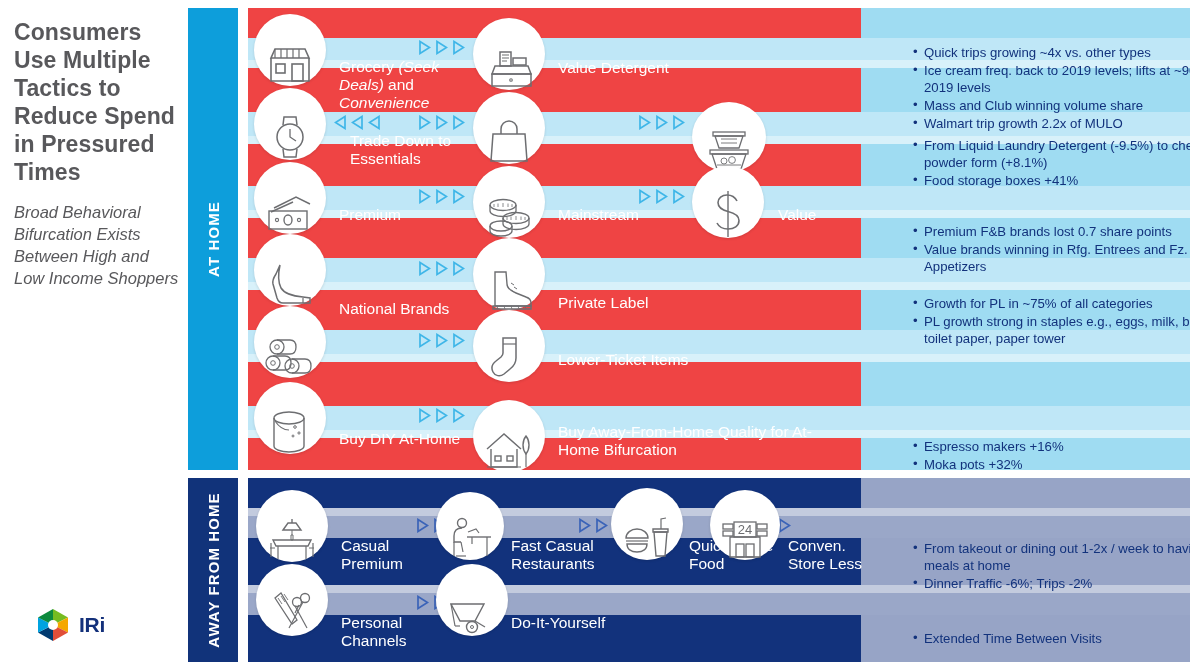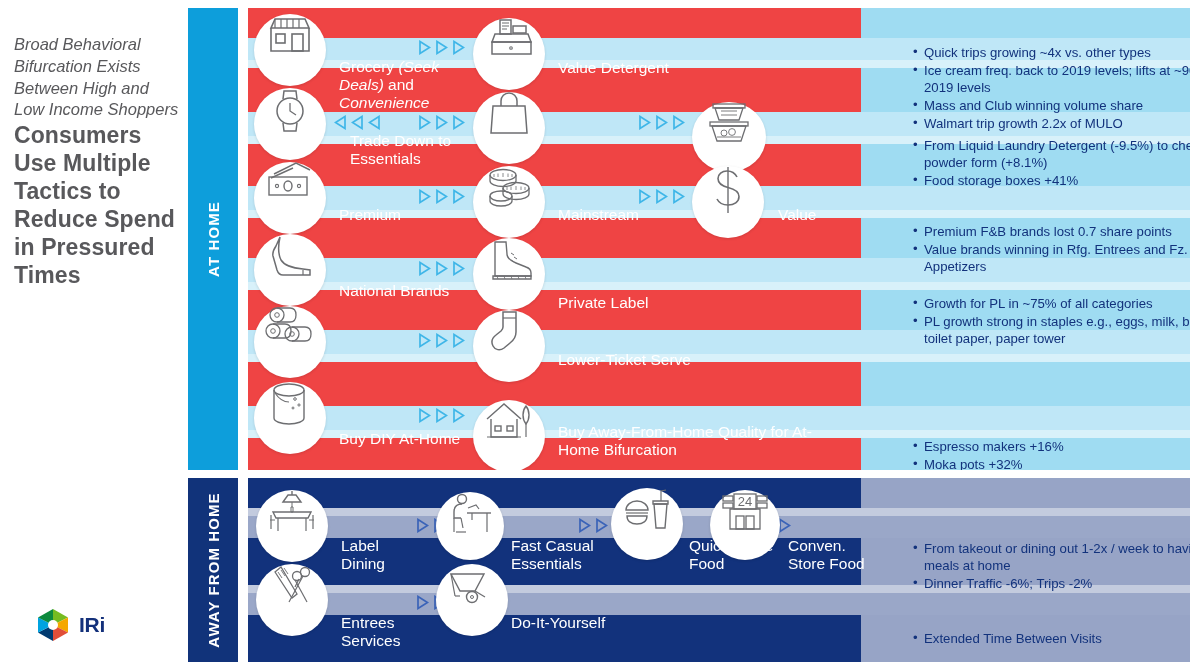--- a/index.html
+++ b/index.html
@@ -43,21 +43,21 @@
 
   #away-panel{position:absolute;left:248px;top:478px;width:942px;height:184px;
               background:#12327c;overflow:hidden;}
   #away-panel .rightcol{position:absolute;left:613px;top:0;width:329px;height:100%;
                         background:#97a4c6;}
   .stripe-d{position:absolute;left:0;width:100%;background:#9aa7c8;}
   .stripe-d.pale{background:#c3cbde;}
 
   
   .node{position:absolute;border-radius:50%;background:#fff;
-        display:flex;align-items:flex-start;justify-content:center;
+        display:flex;align-items:flex-end;justify-content:center;
         box-shadow:0 1px 3px rgba(0,0,0,.12);}
   .node svg{display:block;}
 
   
   .lbl{position:absolute;color:#ffffff;font-size:15.5px;line-height:1.16;
        white-space:pre-line;}
   .lbl.ital{font-style:italic;}
   .lbl i{font-style:italic;}
 
   
@@ -66,22 +66,22 @@
 
   
   .blist{position:absolute;color:#12327c;font-size:13.2px;line-height:1.28;}
   .blist li{list-style:none;position:relative;padding-left:11px;margin:0 0 1px 0;}
   .blist li:before{content:"•";position:absolute;left:0;top:-1px;}
 </style>
 </head>
 <body>
 
 <div id="title-col">
+  <div id="page-title">Consumers Use Multiple Tactics to Reduce Spend in Pressured Times</div>
   <div id="page-subtitle">Broad Behavioral Bifurcation Exists Between High and Low Income Shoppers</div>
-  <div id="page-title">Consumers Use Multiple Tactics to Reduce Spend in Pressured Times</div>
 </div>
 
 <div id="athome-rail">
   <span>AT HOME</span>
 </div>
 
 <div id="athome-panel">
   <div class="rightcol"></div>
 
   <div class="stripe" style="top:30px;height:22px"></div>
@@ -286,21 +286,21 @@
     <svg width="13" height="15" viewBox="0 0 13 15">
         <polygon points="2,1.5 11.5,7.5 2,13.5" fill="none" stroke="#3fb6e8" stroke-width="1.7"></polygon>
       </svg>
     <svg width="13" height="15" viewBox="0 0 13 15">
         <polygon points="2,1.5 11.5,7.5 2,13.5" fill="none" stroke="#3fb6e8" stroke-width="1.7"></polygon>
       </svg>
     <svg width="13" height="15" viewBox="0 0 13 15">
         <polygon points="2,1.5 11.5,7.5 2,13.5" fill="none" stroke="#3fb6e8" stroke-width="1.7"></polygon>
       </svg>
   </div>
-  <div class="lbl" style="left:91px;top:274px">National Brands</div>
+  <div class="lbl" style="left:91px;top:292px">National Brands</div>
   <div class="node" style="left:225px;top:230px;width:72px;height:72px">
     <span>
       <svg width="48" height="42" viewBox="0 0 48 42" fill="none" stroke="#6d6e71" stroke-width="1.4">
         <path d="M10 4h11l1 12c0 4 4 7 9 9l10 4c3 1 5 3 5 6v3H10z"></path>
         <path d="M8 38h38v3H8z"></path>
         <path d="M26 15l3 2M29 19l3 2M26 22l3 2" stroke-width="1"></path>
         <path d="M12 38l1 3M19 38l1 3M26 38l1 3M33 38l1 3M40 38l1 3" stroke-width=".8"></path>
       </svg>
     </span>
   </div>
@@ -337,21 +337,21 @@
       </svg>
   </div>
   <div class="node" style="left:225px;top:302px;width:72px;height:72px">
     <span>
       <svg width="40" height="46" viewBox="0 0 40 46" fill="none" stroke="#6d6e71" stroke-width="1.5">
         <path d="M14 2h13v20c0 5-2 8-6 11l-6 5c-4 3-9 2-11-2s-1-8 3-11l5-4c1-1 2-2 2-4z"></path>
         <path d="M14 8h13" stroke-width="1.2"></path>
       </svg>
     </span>
   </div>
-  <div class="lbl" style="left:310px;top:343px">Lower-Ticket Serve</div>
+  <div class="lbl" style="left:310px;top:343px">Lower-Ticket Items</div>
 
   <div class="node" style="left:6px;top:374px;width:72px;height:72px">
     <span>
       <svg width="42" height="44" viewBox="0 0 42 44" fill="none" stroke="#6d6e71" stroke-width="1.4">
         <ellipse cx="20" cy="8" rx="15" ry="6"></ellipse>
         <path d="M5 8v28c0 3.3 6.7 6 15 6s15-2.7 15-6V8"></path>
         <path d="M6 11c4 6 9 9 14 9" stroke-width="1.2"></path>
         <circle cx="26" cy="17" r="1.3" stroke-width="1"></circle>
           <circle cx="30" cy="23" r="1.1" stroke-width="1"></circle>
         <circle cx="24" cy="26" r="1" stroke-width="1"></circle>
@@ -420,21 +420,21 @@
     <svg width="13" height="15" viewBox="0 0 13 15">
         <polygon points="2,1.5 11.5,7.5 2,13.5" fill="none" stroke="#3a63b8" stroke-width="1.7"></polygon>
       </svg>
     <svg width="13" height="15" viewBox="0 0 13 15">
         <polygon points="2,1.5 11.5,7.5 2,13.5" fill="none" stroke="#3a63b8" stroke-width="1.7"></polygon>
       </svg>
     <svg width="13" height="15" viewBox="0 0 13 15">
         <polygon points="2,1.5 11.5,7.5 2,13.5" fill="none" stroke="#3a63b8" stroke-width="1.7"></polygon>
       </svg>
   </div>
-  <div class="lbl" style="left:93px;top:59px;width:80px">Label Dining</div>
+  <div class="lbl" style="left:93px;top:59px;width:80px">Casual Premium</div>
   <div class="node" style="left:188px;top:14px;width:68px;height:68px">
     <span>
       <svg width="44" height="44" viewBox="0 0 44 44" fill="none" stroke="#6d6e71" stroke-width="1.4">
         <circle cx="14" cy="7" r="4.5"></circle>
         <path d="M14 12c-5 0-8 3-8 8v6h7"></path>
         <path d="M13 26l2 10" stroke-width="1.2"></path>
         <path d="M6 26v14" stroke-width="1.2"></path>
         <path d="M20 16l8-3 3 4" stroke-width="1.2"></path>
         <path d="M19 21h24"></path>
           <path d="M39 21v19M24 21v7" stroke-width="1.2"></path>
@@ -446,21 +446,21 @@
     <svg width="13" height="15" viewBox="0 0 13 15">
         <polygon points="2,1.5 11.5,7.5 2,13.5" fill="none" stroke="#3a63b8" stroke-width="1.7"></polygon>
       </svg>
     <svg width="13" height="15" viewBox="0 0 13 15">
         <polygon points="2,1.5 11.5,7.5 2,13.5" fill="none" stroke="#3a63b8" stroke-width="1.7"></polygon>
       </svg>
     <svg width="13" height="15" viewBox="0 0 13 15">
         <polygon points="2,1.5 11.5,7.5 2,13.5" fill="none" stroke="#3a63b8" stroke-width="1.7"></polygon>
       </svg>
   </div>
-  <div class="lbl" style="left:263px;top:59px;width:90px">Fast Casual Essentials</div>
+  <div class="lbl" style="left:263px;top:59px;width:90px">Fast Casual Restaurants</div>
   <div class="node" style="left:363px;top:10px;width:72px;height:72px">
     <span>
       <svg width="48" height="44" viewBox="0 0 48 44" fill="none" stroke="#6d6e71" stroke-width="1.4">
         <path d="M3 22c0-5 5-9 11-9s11 4 11 9z"></path>
         <path d="M3 25h22" stroke-width="1.2"></path>
         <path d="M4 28h20c0 5-4 8-10 8S4 33 4 28z"></path>
         <path d="M31 16h13l-2 24H33z"></path>
         <path d="M30 13h15v3H30z"></path>
         <path d="M38 13V3l5-1" stroke-width="1.2"></path>
       </svg>
@@ -486,21 +486,21 @@
         <rect x="36" y="6" width="10" height="5"></rect>
           <rect x="36" y="13" width="10" height="5"></rect>
         <rect x="13" y="4" width="22" height="15"></rect>
         <text x="24" y="16" font-size="13" font-family="Liberation Sans, sans-serif" fill="#6d6e71" stroke="none" text-anchor="middle">24</text>
         <path d="M9 19h30v20H9z"></path>
         <rect x="15" y="26" width="8" height="13"></rect>
           <rect x="25" y="26" width="8" height="13"></rect>
       </svg>
     </span>
   </div>
-  <div class="lbl" style="left:540px;top:59px;width:80px">Conven. Store Food</div>
+  <div class="lbl" style="left:540px;top:59px;width:80px">Conven. Store Less</div>
   <ul class="blist" style="left:625px;top:50px;width:300px">
     <li>From takeout or dining out 1-2x / week to having meals at home</li>
     <li>Dinner Traffic -6%; Trips -2%</li>
   </ul>
 
   <div class="node" style="left:8px;top:86px;width:72px;height:72px">
     <span>
       <svg width="46" height="46" viewBox="0 0 46 46" fill="none" stroke="#6d6e71" stroke-width="1.3">
         <path d="M6 8l6-5 16 27-5 4z"></path>
         <path d="M9 8l4 6M12 6l4 6M15 4l4 6" stroke-width=".9"></path>
@@ -515,21 +515,21 @@
     <svg width="13" height="15" viewBox="0 0 13 15">
         <polygon points="2,1.5 11.5,7.5 2,13.5" fill="none" stroke="#3a63b8" stroke-width="1.7"></polygon>
       </svg>
     <svg width="13" height="15" viewBox="0 0 13 15">
         <polygon points="2,1.5 11.5,7.5 2,13.5" fill="none" stroke="#3a63b8" stroke-width="1.7"></polygon>
       </svg>
     <svg width="13" height="15" viewBox="0 0 13 15">
         <polygon points="2,1.5 11.5,7.5 2,13.5" fill="none" stroke="#3a63b8" stroke-width="1.7"></polygon>
       </svg>
   </div>
-  <div class="lbl" style="left:93px;top:136px;width:80px">Entrees Services</div>
+  <div class="lbl" style="left:93px;top:136px;width:80px">Personal Channels</div>
   <div class="node" style="left:188px;top:86px;width:72px;height:72px">
     <span>
       <svg width="48" height="42" viewBox="0 0 48 42" fill="none" stroke="#6d6e71" stroke-width="1.4">
         <path d="M3 10h33l-9 17H12z"></path>
         <path d="M3 10l4 22" stroke-width="1.2"></path>
         <path d="M27 27l10 6" stroke-width="1.2"></path>
         <circle cx="24" cy="33" r="5.5"></circle>
           <circle cx="24" cy="33" r="1.5" stroke-width="1"></circle>
         <path d="M7 32h5" stroke-width="1.2"></path>
       </svg>

